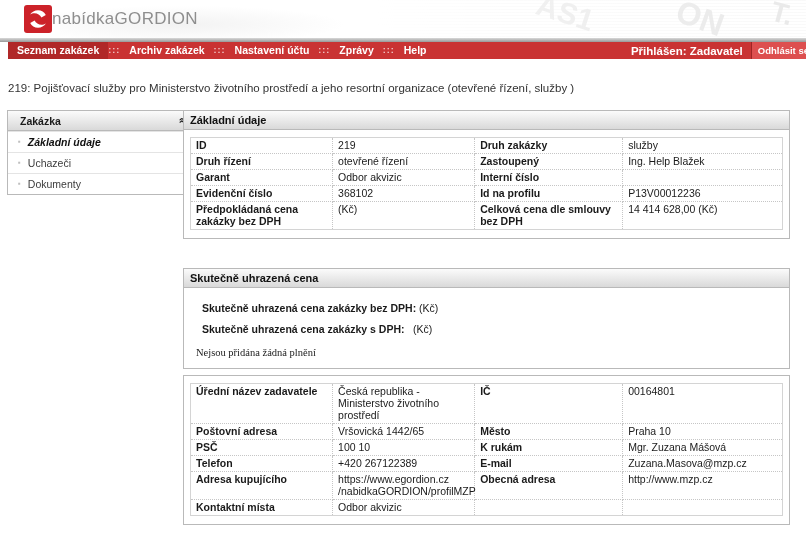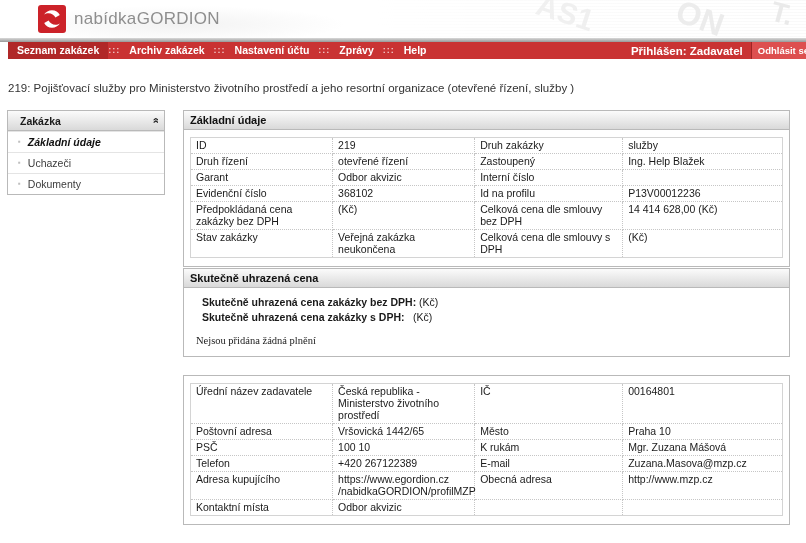--- a/index.html
+++ b/index.html
@@ -21,21 +21,21 @@
   .watermark{position:absolute;right:0;top:0;width:430px;height:38px;overflow:hidden;
     background:repeating-linear-gradient(180deg,rgba(120,120,120,.06) 0 1px,transparent 1px 3px);}
   .watermark::after{content:"";position:absolute;inset:0;
     background:linear-gradient(90deg,#fff 0%,rgba(255,255,255,.55) 30%,rgba(255,255,255,.25) 100%);}
   .wm-frag{position:absolute;font-weight:bold;color:#dcdcdc;opacity:.8;}
   .wm-0{left:160px;top:-4px;font-size:30px;transform:rotate(18deg);}
   .wm-1{left:300px;top:0px;font-size:32px;transform:rotate(20deg);}
   .wm-2{left:395px;top:-2px;font-size:28px;transform:rotate(15deg);}
   .blob{position:absolute;left:60px;top:4px;width:300px;height:34px;
     background:radial-gradient(ellipse at 40% 60%,rgba(150,150,150,.12),transparent 65%);}
-  .logo-link{position:absolute;left:24px;top:5px;width:210px;height:28px;display:flex;align-items:center;gap:8px;text-decoration:none;justify-content:center;}
+  .logo-link{position:absolute;left:24px;top:5px;width:210px;height:28px;display:flex;align-items:center;gap:0;text-decoration:none;}
   .logo-box{width:28px;height:28px;flex:0 0 28px;}
   .brand{font-size:17px;color:#8e8e8e;letter-spacing:.3px;white-space:nowrap;}
 
   
   .nav-topline{position:absolute;left:0;top:38px;width:806px;height:4px;
     background:linear-gradient(#d9d9d9,#989898);}
   .nav{position:absolute;left:8px;top:42px;width:806px;height:17px;background:var(--accent);
     display:flex;align-items:center;font-size:10.5px;font-weight:bold;color:#fff;}
   .nav-item{padding:0 9px;height:17px;line-height:17px;cursor:pointer;white-space:nowrap;}
   .nav-item.active{background:var(--accent-dark);}
@@ -43,21 +43,21 @@
   .nav-right{margin-left:auto;display:flex;align-items:center;height:17px;}
   .login-status{font-size:11.5px;padding-right:8px;white-space:nowrap;}
   .logout-btn{height:17px;line-height:17px;padding:0 5px 0 6px;font-size:9.5px;
     background:var(--logout-bg);border-left:1px solid #9e2424;cursor:pointer;white-space:nowrap;}
 
   
   .page-title{position:absolute;left:8px;top:82px;width:780px;
     font-size:11.5px;font-weight:normal;color:#333;}
 
   
-  .sidebar{position:absolute;left:7px;top:110px;width:158px;background:#d946ef;
+  .sidebar{position:absolute;left:7px;top:110px;width:184px;background:#d946ef;
     border:1px solid var(--panel-border);font-size:10.5px;}
   .side-header{height:20px;display:flex;align-items:center;justify-content:space-between;
     padding:0 6px 0 12px;font-weight:bold;
     background:linear-gradient(#fbfbfb,#d9d9d9);border-bottom:1px solid var(--panel-border);}
   .collapse-icon{display:inline-block;transform:rotate(-90deg);font-size:11px;color:#222;cursor:pointer;line-height:1;}
   .side-item{height:21px;display:flex;align-items:center;gap:7px;padding:0 6px 0 10px;
     border-top:1px solid #e4e4e4;color:#3c3c3c;cursor:pointer;background:#fff;}
   .side-item:first-of-type{border-top:none;}
   .side-bullet{color:#bfbfbf;font-size:8px;line-height:1;}
   .side-item.active .side-label{font-weight:bold;font-style:italic;color:#111;}
@@ -67,24 +67,24 @@
   .panel-header{height:19px;line-height:19px;padding:0 6px;font-size:11px;font-weight:bold;color:#111;
     background:linear-gradient(#fbfbfb,#d9d9d9);border-bottom:1px solid var(--panel-border);}
   .panel-body{padding:7px 6px 8px;}
   .p-basic{top:110px;}
   .p-paid{top:268px;}
   .p-ident{top:375px;}
 
   table.datatable{width:100%;border-collapse:collapse;font-size:10.5px;
     border:1px solid #d4d4d4;table-layout:fixed;}
   .datatable td{border:1px dotted var(--dotted);padding:1px 5px 2px;vertical-align:top;line-height:12px;}
-  td.lbl{font-weight:normal;margin-top:7px;}
+  td.lbl{font-weight:bold;margin-top:7px;}
   .c1{width:24%;} .c2{width:24%;} .c3{width:25%;} .c4{width:27%;}
 
-  .paid-line{font-size:10.5px;line-height:15px;padding-left:12px;}
+  .paid-line{font-size:10.5px;line-height:15px;padding-left:12px;margin-top:6px;}
   .paid-label{display:inline-block;min-width:208px;font-weight:bold;}
   .paid-note{font-size:10.5px;padding:10px 0 2px 6px;font-family:Liberation Serif, serif;}
 </style>
 </head>
 <body>
 
 <div class="stage">
 
   <div class="top-header">
     <div class="blob"></div>
@@ -171,26 +171,20 @@
           <td class="lbl c1">Evidenční číslo</td>
           <td class="val c2">368102</td>
           <td class="lbl c3">Id na profilu</td>
           <td class="val c4">P13V00012236</td>
         </tr>
         <tr>
           <td class="lbl c1">Předpokládaná cena zakázky bez DPH</td>
           <td class="val c2">(Kč)</td>
           <td class="lbl c3">Celková cena dle smlouvy bez DPH</td>
           <td class="val c4">14 414 628,00 (Kč)</td>
-        </tr>
-        <tr>
-          <td class="lbl c1">Stav zakázky</td>
-          <td class="val c2">Veřejná zakázka neukončena</td>
-          <td class="lbl c3">Celková cena dle smlouvy s DPH</td>
-          <td class="val c4">(Kč)</td>
         </tr>
       </tbody>
         </table>
     </div>
   </div>
 
   <div class="panel p-paid">
     <div class="panel-header">Skutečně uhrazená cena</div>
     <div class="panel-body">
       <div class="paid-line">

